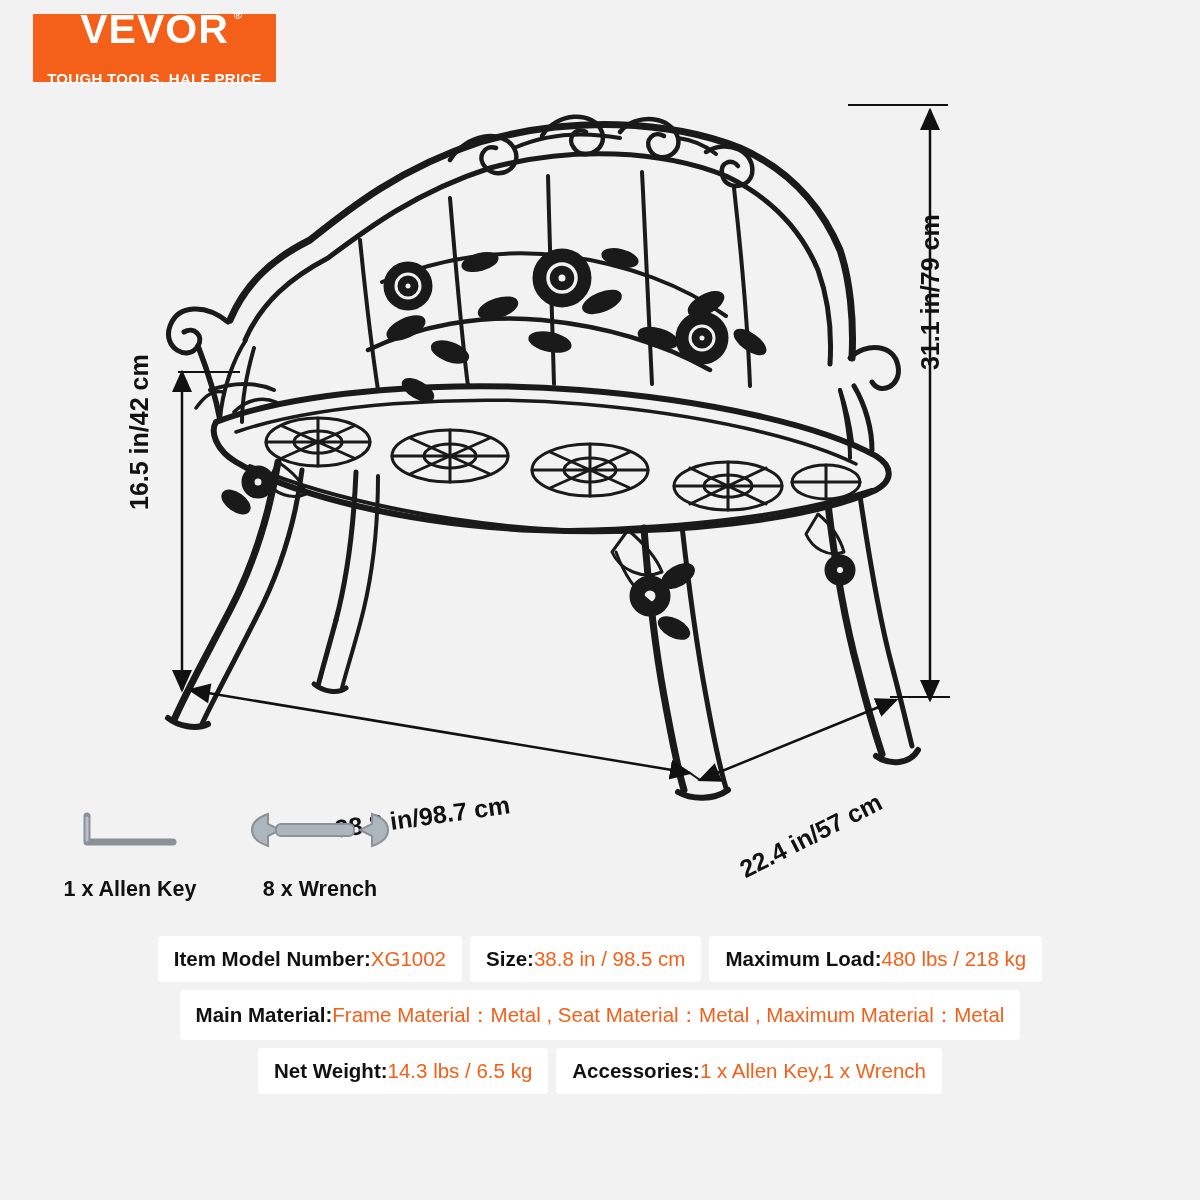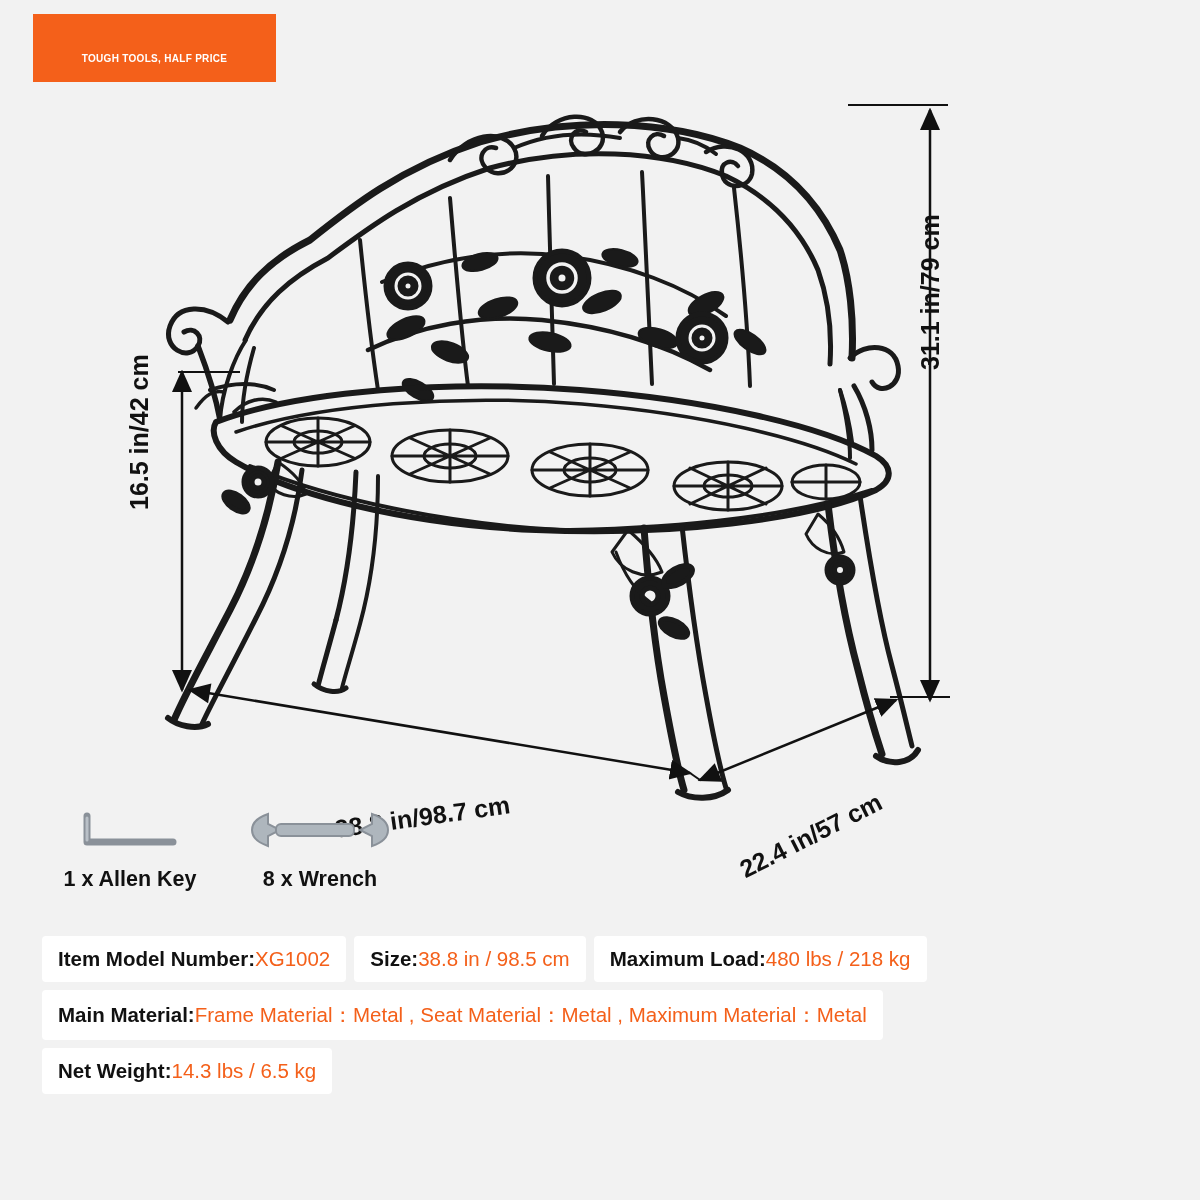--- a/index.html
+++ b/index.html
@@ -38,21 +38,21 @@
   }
   .logo-tm {
     position: absolute;
     right: -14px;
     top: 1px;
     font-size: 11px;
     font-weight: bold;
   }
   .logo-sub {
     color: #ffffff;
-    font-size: 10px;
+    font-size: 15px;
     font-weight: bold;
     letter-spacing: 0.3px;
     margin-top: 20px;
   }
 
   
   .product-area {
     position: absolute;
     left: 0;
     top: 80px;
@@ -107,21 +107,21 @@
     height: 110px;
   }
   .acc-item {
     position: absolute;
     text-align: center;
   }
   .acc-item .acc-label {
     font-size: 21.5px;
     font-weight: bold;
     color: #111;
-    margin-top: 12px;
+    margin-top: 22px;
     white-space: nowrap;
   }
   .acc-allen { left: 0; top: 0; width: 170px; }
   .acc-wrench { left: 190px; top: 0; width: 170px; }
   .acc-icon {
     height: 50px;
     display: flex;
     align-items: center;
     justify-content: center;
   }
@@ -130,20 +130,21 @@
   .specs {
     position: absolute;
     left: 42px;
     top: 936px;
     width: 1116px;
   }
   .spec-row {
     display: flex;
     gap: 8px;
     margin-bottom: 8px;
+    justify-content: center;
   }
   .spec-cell {
     background: #ffffff;
     border-radius: 4px;
     padding: 11px 16px;
     font-size: 20.5px;
     font-weight: bold;
     color: #111;
     white-space: nowrap;
     display: flex;
@@ -151,20 +152,24 @@
   }
   .spec-cell .val {
     color: #f4601a;
     font-weight: normal;
   }
 </style>
 </head>
 <body>
 
 <div class="logo">
+  <div class="logo-word">
+    <span>VEVOR</span>
+    <span class="logo-tm">®</span>
+  </div>
   <div class="logo-sub">TOUGH TOOLS, HALF PRICE</div>
 </div>
 
 <div class="product-area">
 
   <svg class="bench-svg" width="840" height="760" viewBox="0 0 840 760">
     <g fill="none" stroke="#1a1a1a" stroke-width="5" stroke-linecap="round" stroke-linejoin="round">
 
       <path d="M80 230 C 95 195, 120 170, 160 150 C 200 118, 250 78, 330 52 C 420 26, 520 30, 590 58 C 640 80, 672 118, 690 160 C 700 190, 704 230, 702 268" stroke-width="7"></path>
       <path d="M95 250 C 112 212, 140 188, 178 168 C 218 138, 266 102, 340 78 C 422 56, 512 60, 576 86 C 622 108, 652 142, 668 180 C 678 208, 682 242, 680 274" stroke-width="5"></path>
@@ -375,15 +380,19 @@
       <span>Main Material:</span>
         <span class="val">Frame Material：Metal , Seat Material：Metal , Maximum Material：Metal</span>
     </div>
   </div>
 
   <div class="spec-row">
     <div class="spec-cell">
       <span>Net Weight:</span>
         <span class="val">14.3 lbs / 6.5 kg</span>
     </div>
+    <div class="spec-cell">
+      <span>Accessories:</span>
+        <span class="val">1 x Allen Key,1 x Wrench</span>
+    </div>
   </div>
 
 </div>
 
 </body></html>

